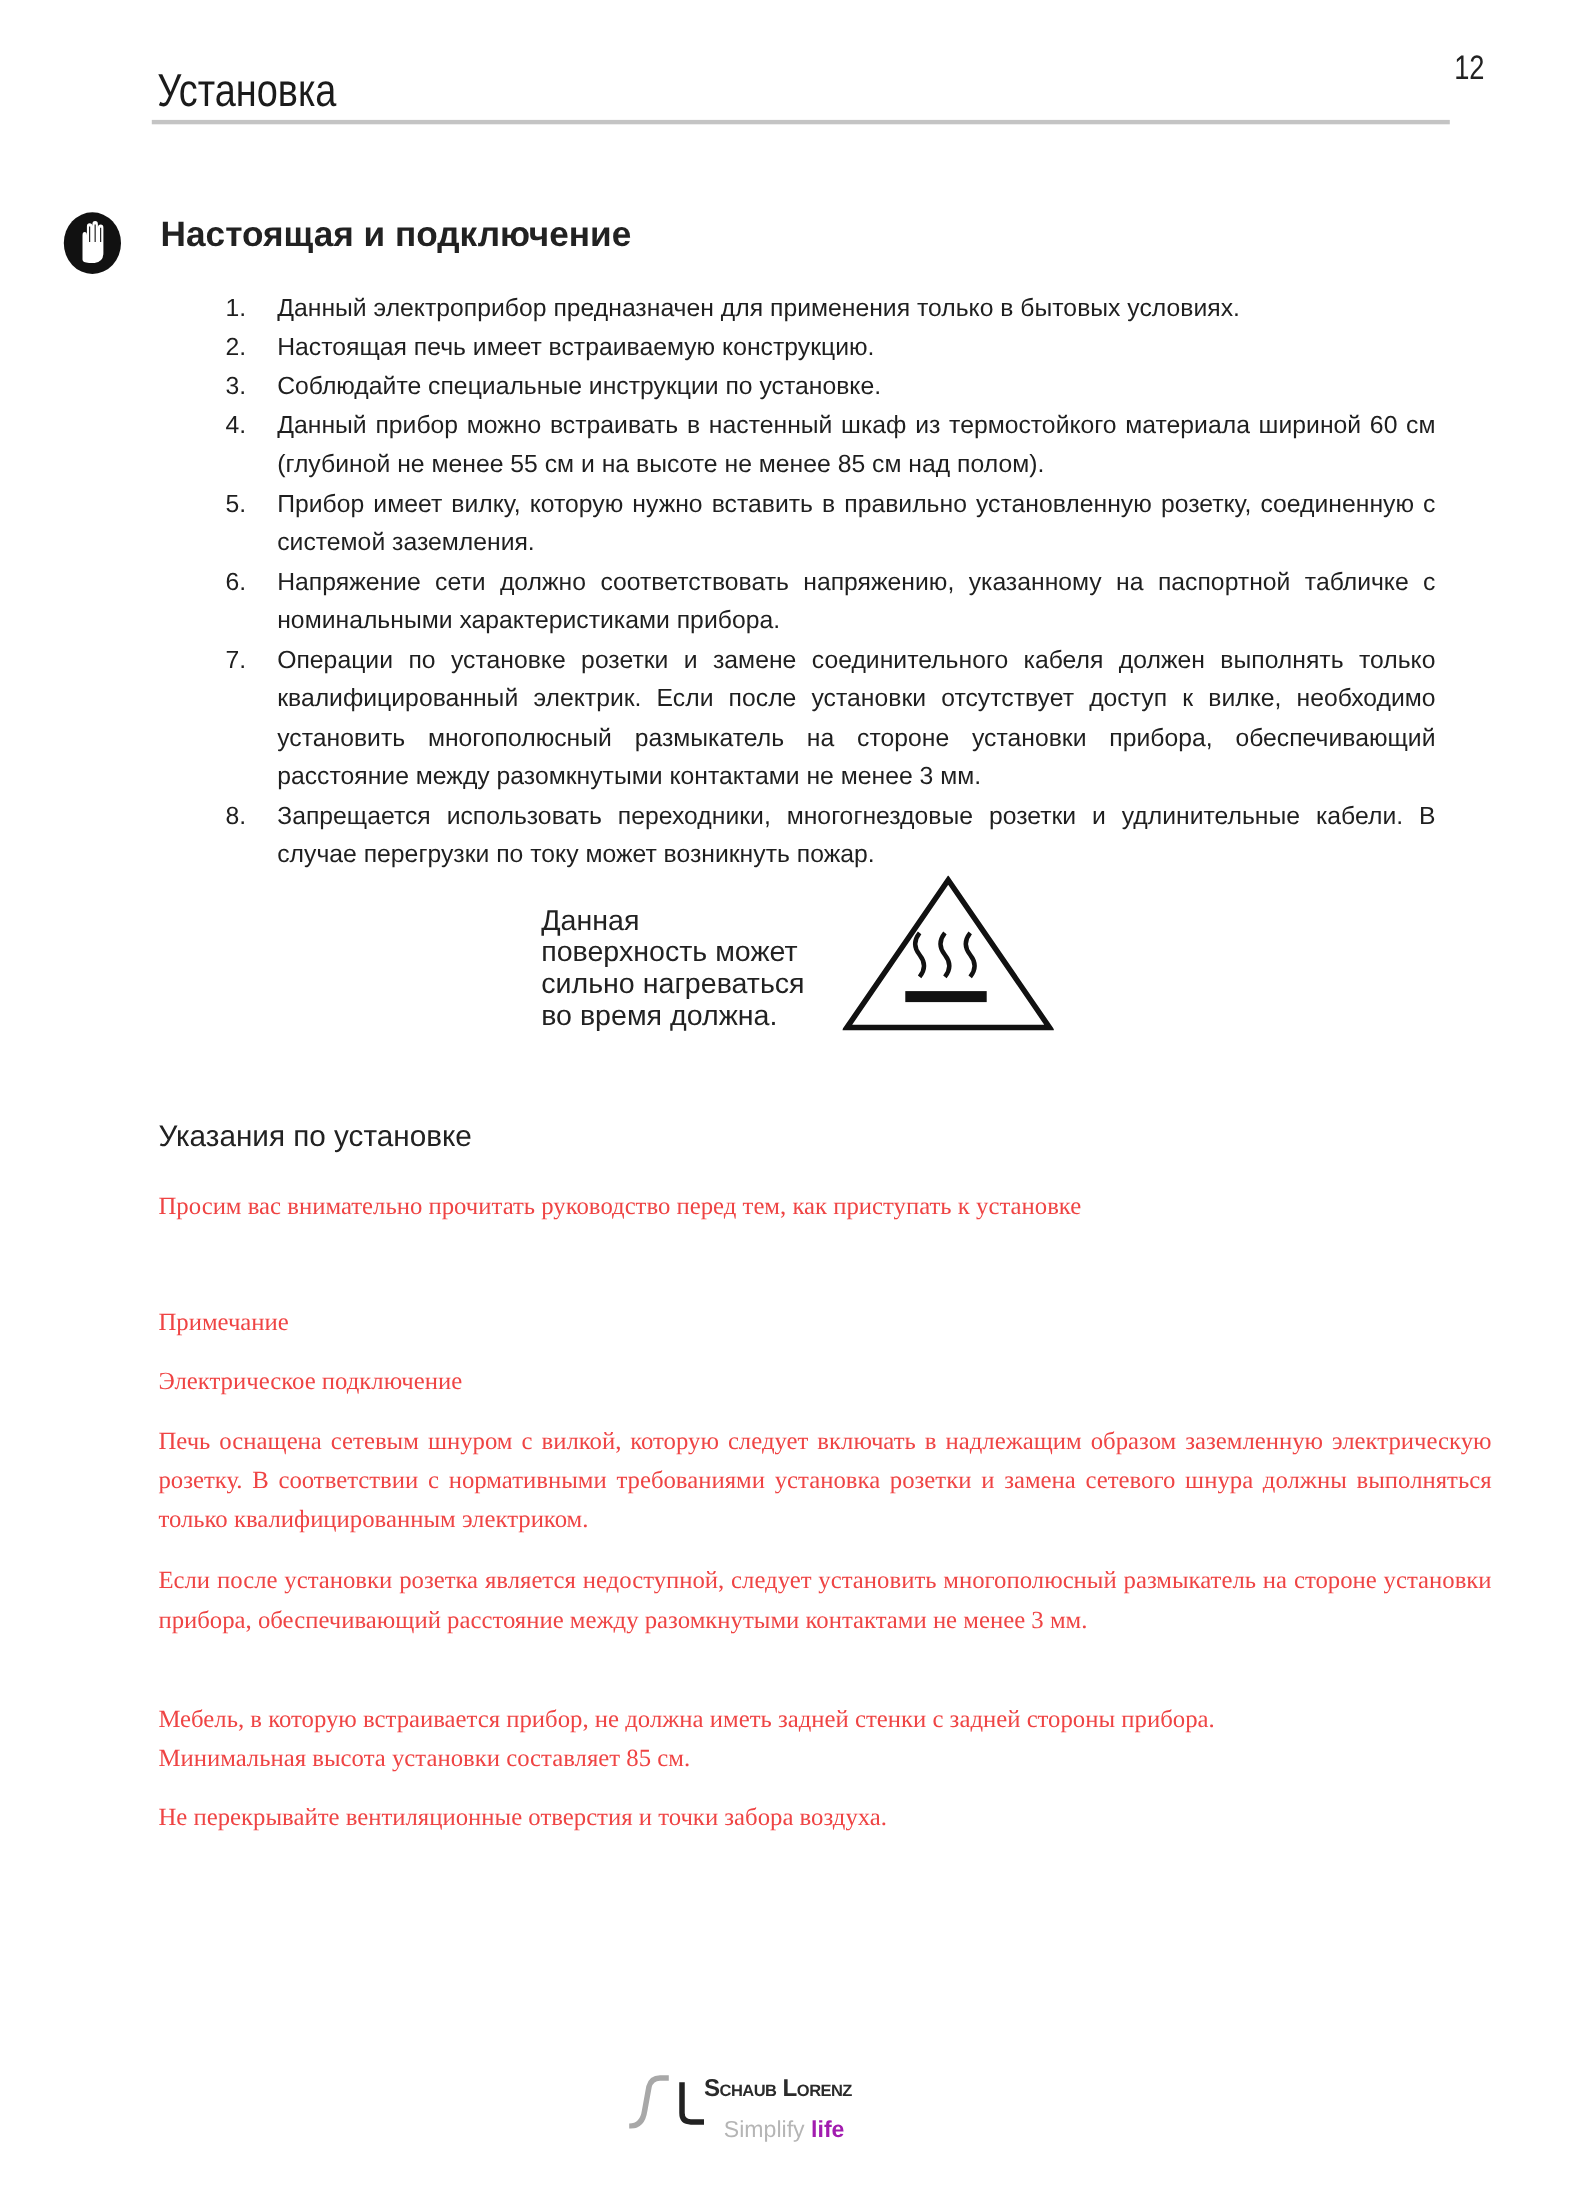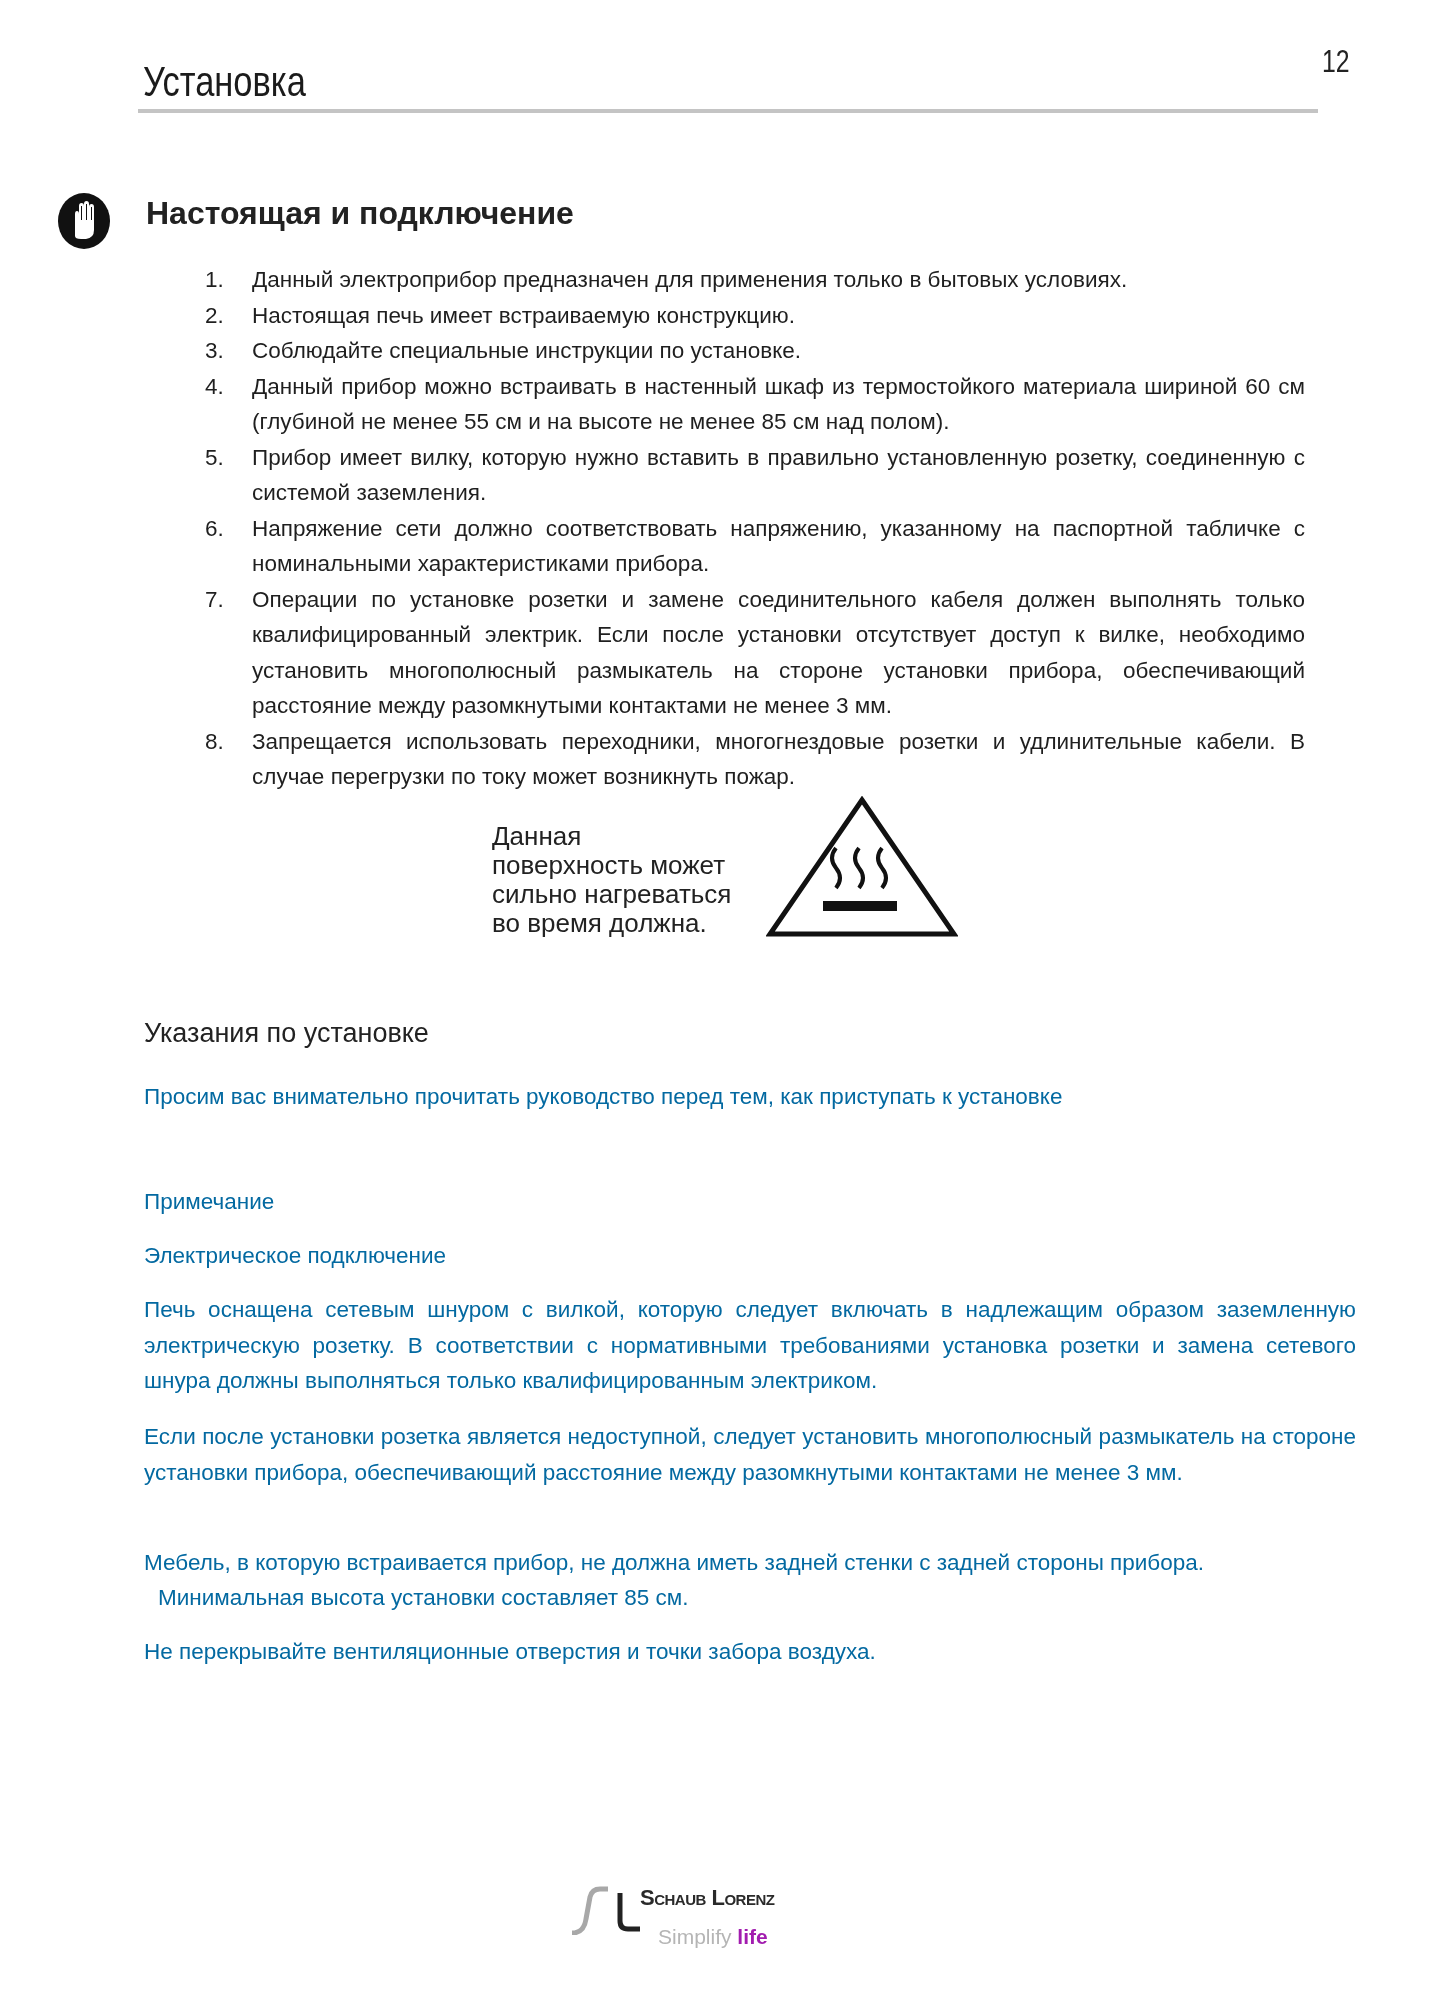--- a/index.html
+++ b/index.html
@@ -48,22 +48,22 @@
     }
     .hot-icon {
       position: absolute; top: 796px; left: 766px; width: 192px; height: 142px;
     }
     .subheading {
       position: absolute; top: 1018px; left: 144px;
       font-size: 27px; color: #222; white-space: nowrap;
     }
     .para {
       position: absolute; left: 144px; width: 1212px;
-      font-size: 22.5px; line-height: 35.5px; color: #0369a1;
-      text-align: justify; margin: 0;
+      font-size: 22.5px; line-height: 35.5px; color: #ef4444;
+      text-align: justify; margin: 0; font-family: Liberation Serif, serif;
     }
     .para.single { white-space: nowrap; }
     .logo {
       position: absolute; top: 1885px; left: 570px; width: 320px; height: 70px;
     }
     .logo-mark { position: absolute; left: 0; top: 0; width: 70px; height: 50px; }
     .logo-brand {
       position: absolute; left: 70px; top: 0px;
       font-size: 22px; font-weight: bold; color: #2a2a2a; letter-spacing: -0.5px;
       white-space: nowrap;
@@ -140,21 +140,21 @@
   <rect x="57" y="105" width="74" height="10" fill="#111"></rect>
 </svg>
 
 <div class="subheading">Указания по установке</div>
 <p class="para single" style="top:1079px;">Просим вас внимательно прочитать руководство перед тем, как приступать к установке</p>
 <p class="para single" style="top:1184px;">Примечание</p>
 <p class="para single" style="top:1238px;">Электрическое подключение</p>
 <p class="para" style="top:1292px;">Печь оснащена сетевым шнуром с вилкой, которую следует включать в надлежащим образом заземленную электрическую розетку. В соответствии с нормативными требованиями установка розетки и замена сетевого шнура должны выполняться только квалифицированным электриком.</p>
 <p class="para" style="top:1419px;">Если после установки розетка является недоступной, следует установить многополюсный размыкатель на стороне установки прибора, обеспечивающий расстояние между разомкнутыми контактами не менее 3 мм.</p>
 <p class="para single" style="top:1545px;">Мебель, в которую встраивается прибор, не должна иметь задней стенки с задней стороны прибора.</p>
-<p class="para single" style="top:1580px;margin-left:14px;">Минимальная высота установки составляет 85 см.</p>
+<p class="para single" style="top:1580px;">Минимальная высота установки составляет 85 см.</p>
 <p class="para single" style="top:1634px;">Не перекрывайте вентиляционные отверстия и точки забора воздуха.</p>
 
 <div class="logo">
   <svg class="logo-mark" viewBox="0 0 70 50">
     <path d="M2 48 Q14 48 16 34 L20 12 Q22 4 30 4 L38 4" fill="none" stroke="#a8a8a8" stroke-width="5"></path>
     <path d="M50 8 L50 36 Q50 44 58 44 L70 44" fill="none" stroke="#222" stroke-width="5"></path>
   </svg>
   <div class="logo-brand">
     <span style="font-variant: small-caps;">Schaub</span><span> </span><span style="font-variant: small-caps;">Lorenz</span>
   </div>

